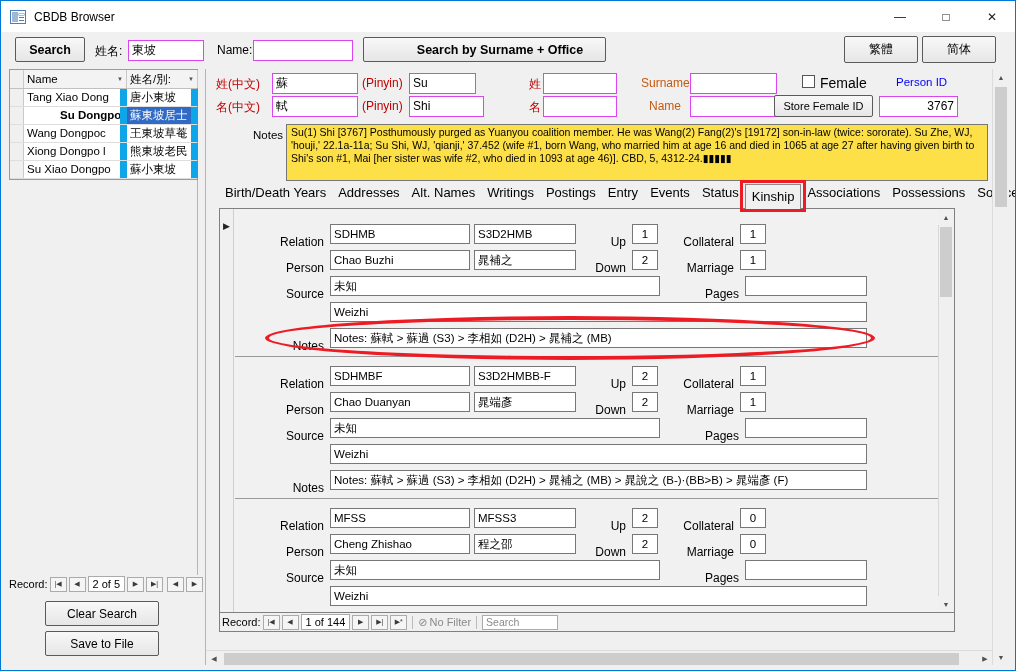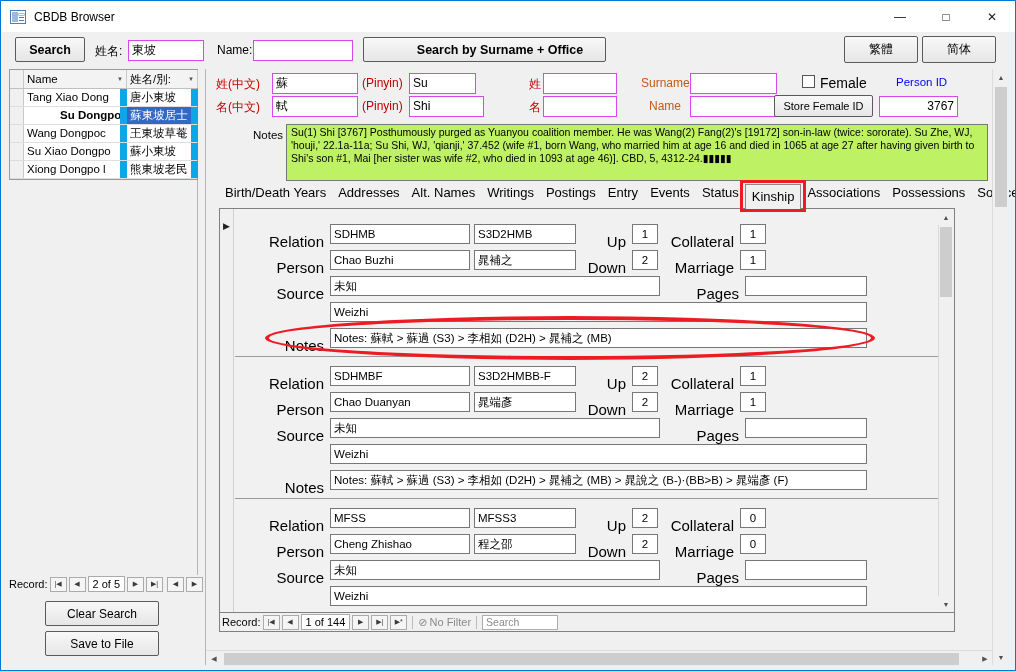--- a/index.html
+++ b/index.html
@@ -40,55 +40,55 @@
   .datasheet { position:absolute; left:0; top:0; width:189px; border:1px solid #9a9a9a; background:#fff; }
   .lheader { display:flex; height:19px; background:#f3f3f3; border-bottom:1px solid #c0c0c0; }
   .lrow { display:flex; height:18px; background:#fff; border-bottom:1px solid #dedede; }
   .lsel { width:14px; flex:none; background:#f0f0f0; border-right:1px solid #c9c9c9; }
   .lc { font-size:11.5px; line-height:17px; padding:0 3px; overflow:hidden; white-space:nowrap; border-right:7px solid #0ea5e9; }
   .lc.name { width:103px; flex:none; }
   .lc.cn { width:71px; flex:none; }
   .lheader .lc { display:flex; align-items:center; justify-content:space-between; font-size:11.5px; background:#f3f3f3; border-right:1px solid #c9c9c9; }
   .dd { font-size:6px; color:#555; }
   .lrow.selected .lc.name { font-weight:bold;padding-left:36px; }
-  .lrow.selected .lc.cn { background:#316ac5; color:#fff;text-align:center; }
+  .lrow.selected .lc.cn { background:#316ac5; color:#fff; }
 
   
   .recnav { position:absolute; display:flex; align-items:center; gap:2px; font-size:11px; color:#000; }
   .navbtn { width:17px; height:15px; flex:none; border:1px solid #ababab; background:#f5f5f5;
             font-size:7px; display:flex; align-items:center; justify-content:center; color:#3a3a3a; }
   .navbox { background:#fff; border:1px solid #ababab; font-size:11px; height:16px; line-height:14px;
             padding:0 4px; white-space:nowrap; }
   .gray { color:#8a8a8a; }
 
   
   .mainform { position:absolute; left:204px; top:68px; width:787px; height:596px; background:#f0f0f0;
               border-left:1px solid #b5b5b5; }
   .checkbox { position:absolute; width:13px; height:13px; background:#fff; border:1px solid #555; }
 
-  .notesbox { position:absolute; background:#bef264; border:1px solid #777; font-size:10.5px;
+  .notesbox { position:absolute; background:#fde047; border:1px solid #777; font-size:10.5px;
               line-height:13px; padding:1px 4px; overflow:hidden; }
 
   
   .tabs { position:absolute; left:13px; top:117px; height:23px; display:flex; align-items:flex-end; }
   .tab { font-size:13px; padding:4px 6px 9px; white-space:nowrap; color:#000;margin-top:32px; }
   .tab.active { background:#f0f0f0; border:1px solid #8a8a8a; border-bottom:none; padding-bottom:6px;
                 margin-bottom:-1px; position:relative; z-index:3; }
   .ann-rect { position:absolute; left:-6px; top:-5px; right:-6px; bottom:-2px;
               border:3px solid #ed1c24; pointer-events:none; z-index:5; }
 
   
   .subform { position:absolute; left:13px; top:139px; width:736px; height:405px; background:#f1f1f1;
              border:1px solid #808080; overflow:hidden; }
   .ksel { position:absolute; left:0; top:0; bottom:0; width:14px; background:#f0f0f0; border-right:1px solid #cfcfcf;
           font-size:9px; color:#222; text-align:center; padding-top:12px; }
   .kcontent { position:absolute; left:15px; top:0; right:16px; bottom:0; padding-top:6px; overflow:hidden; }
   .krecord { padding:9px 0 2px; border-bottom:1px solid #9a9a9a; }
   .krow { display:flex; height:20px; margin-bottom:6px; align-items:center; position:relative; }
-  .klbl { flex:none; width:95px; text-align:right; padding-right:6px; font-size:15px; line-height:20px; white-space:nowrap;margin-top:16px; }
+  .klbl { flex:none; width:95px; text-align:right; padding-right:6px; font-size:12px; line-height:20px; white-space:nowrap;margin-top:16px; }
   .klbl.w56 { width:52px; } .klbl.w78 { width:78px; } .klbl.w81 { width:81px; }
   .kf { flex:none; background:#fff; border:1px solid #777; height:20px; font-size:11.5px; line-height:17px;
         padding:1px 3px; margin-right:4px; white-space:nowrap; overflow:hidden; }
   .w140 { width:140px; } .w102 { width:102px; } .w26 { width:26px; text-align:center; }
   .w330 { width:330px; } .w122 { width:122px; } .w537 { width:537px; }
   .ann-ellipse { position:absolute; left:30px; top:-12px; width:610px; height:44px;
                  border:4px solid #ed1c24; border-radius:50%; pointer-events:none; z-index:5; }
 
   .sf-nav { position:absolute; left:13px; top:544px; width:736px; height:19px; background:#f0f0f0;
             border:1px solid #808080; border-top:none; display:flex; align-items:center; gap:2px;
@@ -160,27 +160,27 @@
         <div class="lc name">Su Dongpo jush</div>
         <div class="lc cn">蘇東坡居士</div>
       </div>
       <div class="lrow">
         <div class="lsel"></div>
         <div class="lc name">Wang Dongpoc</div>
         <div class="lc cn">王東坡草菴</div>
       </div>
       <div class="lrow">
         <div class="lsel"></div>
+        <div class="lc name">Xiong Dongpo l</div>
+        <div class="lc cn">熊東坡老民</div>
+      </div>
+      <div class="lrow">
+        <div class="lsel"></div>
         <div class="lc name">Su Xiao Dongpo</div>
         <div class="lc cn">蘇小東坡</div>
-      </div>
-      <div class="lrow">
-        <div class="lsel"></div>
-        <div class="lc name">Xiong Dongpo l</div>
-        <div class="lc cn">熊東坡老民</div>
       </div>
     </div>
   </div>
 
   <div class="recnav" style="left:8px; top:575px; width:189px;">
     <span>Record:</span>
     <div class="navbtn">
         <span>|◀</span>
       </div>
     <div class="navbtn">

